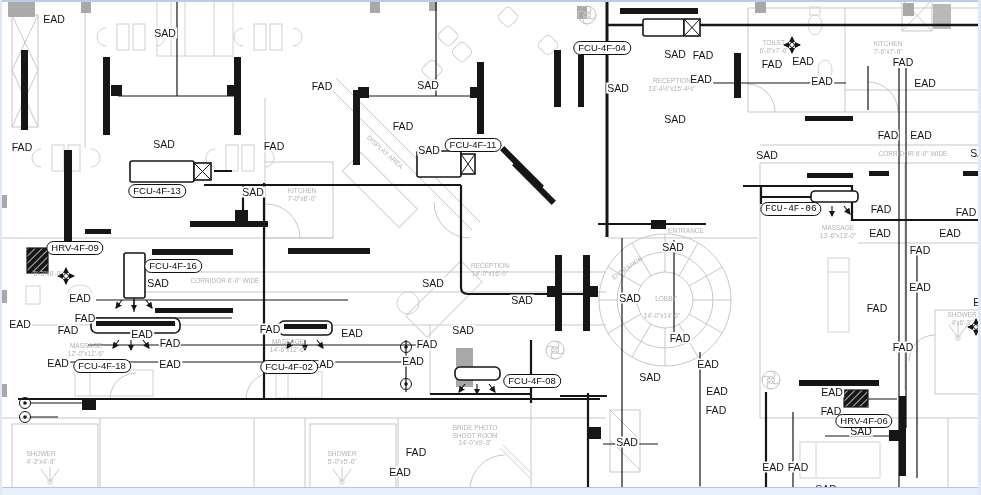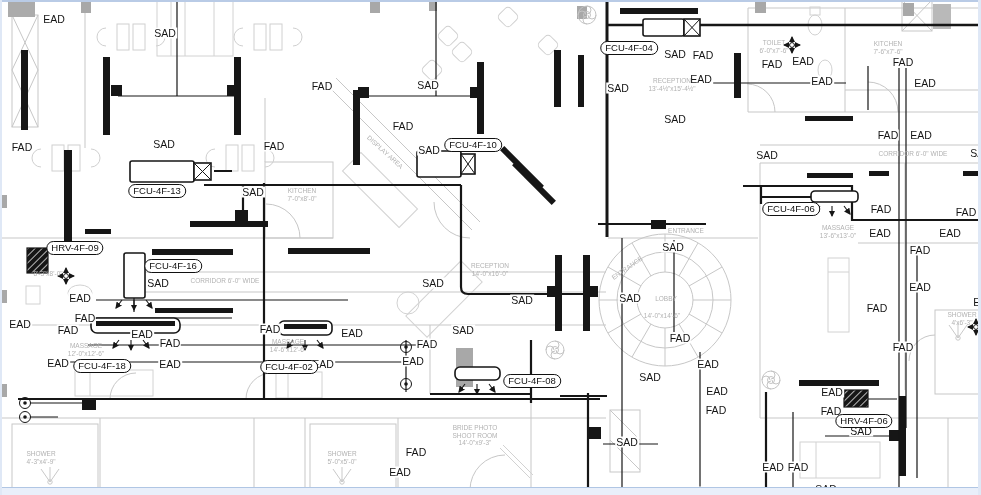--- a/index.html
+++ b/index.html
@@ -311,24 +311,24 @@
       <div class="lbl" style="left: 831px; top: 411px;">FAD</div>
       <div class="lbl" style="left: 798px; top: 467px;">FAD</div>
       <div class="lbl" style="left: 416px; top: 452px;">FAD</div>
       <div class="lbl" style="left: 716px; top: 410px;">FAD</div>
       <div class="lbl" style="left: 707px; top: 492px;">FAD</div>
       <div class="lbl" style="left: 903px; top: 347px;">FAD</div>
       <div class="tag" style="left: 157px; top: 191px;">FCU-4F-13</div>
       <div class="tag" style="left: 173px; top: 266px;">FCU-4F-16</div>
       <div class="tag" style="left: 102px; top: 366px;">FCU-4F-18</div>
       <div class="tag" style="left: 289px; top: 367px;">FCU-4F-02</div>
-      <div class="tag" style="left: 473px; top: 145px;">FCU-4F-10</div>
+      <div class="tag" style="left: 473px; top: 145px;">FCU-4F-11</div>
       <div class="tag" style="left: 532px; top: 381px;">FCU-4F-08</div>
-      <div class="tag" style="left: 629px; top: 48px;">FCU-4F-04</div>
-      <div class="tag" style="left: 791px; top: 209px;">FCU-4F-06</div>
+      <div class="tag" style="left: 602px; top: 48px;">FCU-4F-04</div>
+      <div class="tag" style="left: 791px; top: 209px; font-family: Liberation Mono, monospace;">FCU-4F-06</div>
       <div class="tag" style="left: 75px; top: 248px;">HRV-4F-09</div>
       <div class="tag" style="left: 864px; top: 421px;">HRV-4F-06</div>
       <div class="room" style="left: 302px; top: 194px;">
         <div>KITCHEN</div>
         <div>7'-0"x8'-0"</div>
       </div>
       <div class="room" style="left: 888px; top: 47px;">
         <div>KITCHEN</div>
         <div>7'-6"x7'-6"</div>
       </div>

